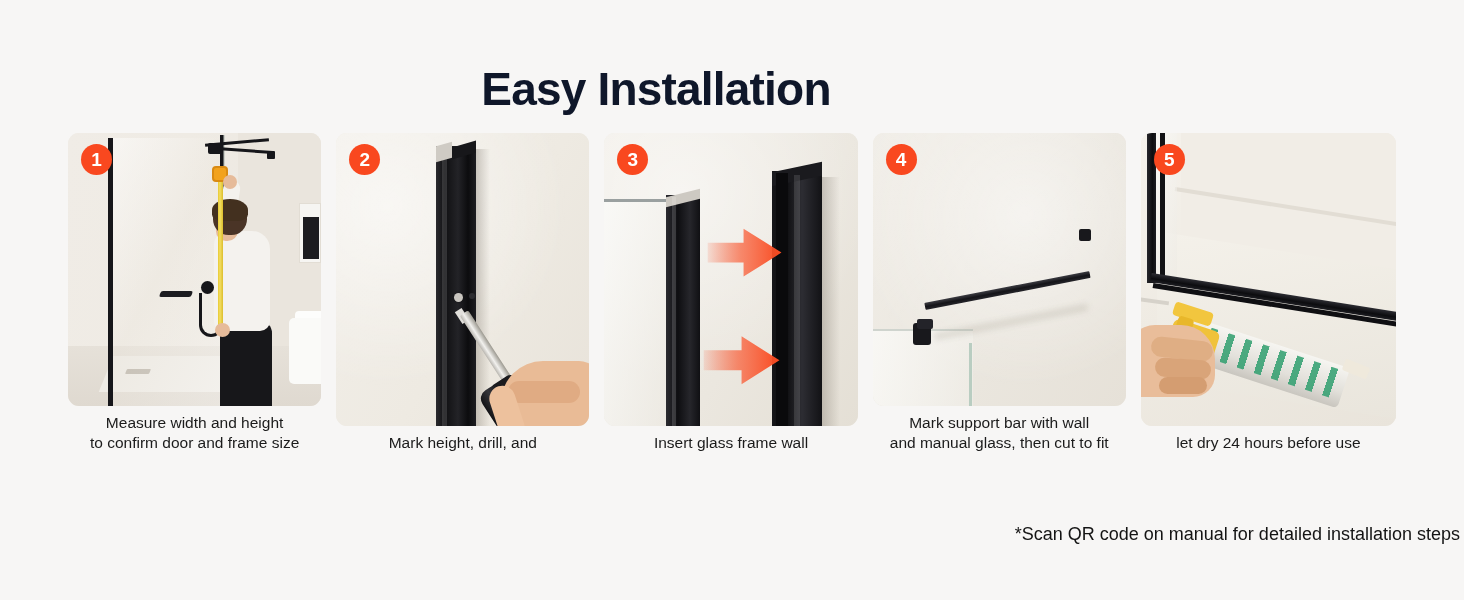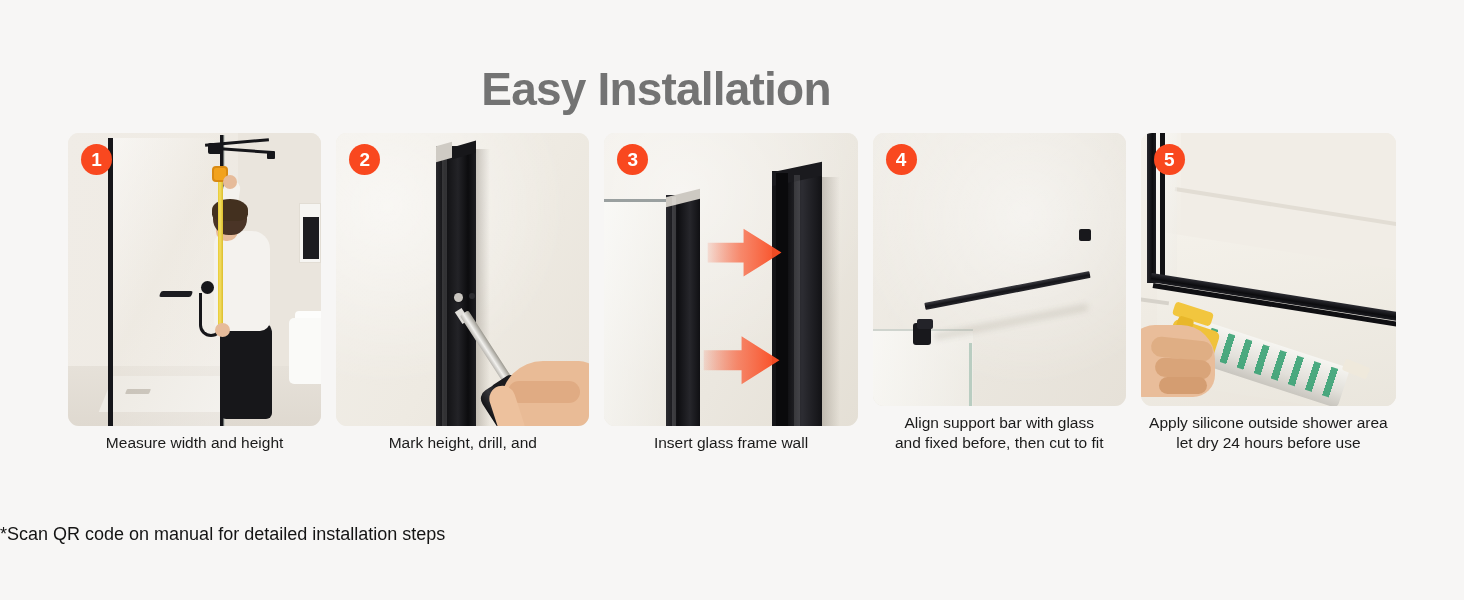--- a/index.html
+++ b/index.html
@@ -8,21 +8,21 @@
     background: #f7f6f5;
     font-family: "Liberation Sans", sans-serif;
     overflow: hidden;
   }
   .page { position: relative; width: 1464px; height: 600px; background: #f7f6f5; }
 
   .title {
     position: absolute; top: 62px; left: 0; width: 1312px;
     text-align: center;
     font-size: 46px; font-weight: bold; letter-spacing: -0.8px;
-    color: #737373;
+    color: #0f172a;
   }
 
   .steps {
     position: absolute; top: 133px; left: 68px;
     width: 1328px; height: 320px;
     display: flex; gap: 15px;
   }
   .step { width: 254px; display: flex; flex-direction: column; }
   .step:last-child { width: 256px; }
 
@@ -42,21 +42,21 @@
   }
 
   .caption {
     margin-top: 7px; text-align: center;
     font-size: 15.5px; color: #1b1b1b; line-height: 20px;
   }
   .caption .l2 { display: block; }
 
   .footnote {
     position: absolute; top: 524px; left: 0; width: 1460px;
-    text-align: left; font-size: 18px; color: #141414;
+    text-align: right; font-size: 18px; color: #141414;
   }
 
   
   .p1-bg { position:absolute; inset:0; background:linear-gradient(100deg,#f0ece6 0%,#efebe4 40%,#ece7e0 100%); }
   .p1-wallR { position:absolute; left:170px; top:0; width:84px; height:268px; background:#eae5dd; }
   .p1-floor { position:absolute; left:0; bottom:0; width:100%; height:60px; background:linear-gradient(180deg,#e6e1d9,#dfd9d0); }
   .p1-tray { position:absolute; left:38px; bottom:14px; width:130px; height:36px; background:#eeebe5; transform:skewX(-22deg); }
   .p1-drain { position:absolute; left:58px; bottom:32px; width:24px; height:5px; background:#b9b2a7; transform:skewX(-22deg); border-radius:1px; }
   .p1-panel { position:absolute; left:40px; top:5px; width:115px; height:292px;
     background:linear-gradient(118deg,rgba(255,255,255,.50),rgba(236,231,222,.30) 45%,rgba(255,255,255,.34));
@@ -210,20 +210,21 @@
         <div class="p1-hair2"></div>
         <div class="p1-tape"></div>
         <div class="p1-tapecase"></div>
         <div class="p1-hand1"></div>
         <div class="p1-hand2"></div>
 
         <div class="badge">1</div>
       </div>
       <div class="caption">
         <span>Measure width and height</span>
+        <span class="l2">to confirm door and frame size</span>
       </div>
     </div>
 
     <div class="step">
       <div class="photo">
         <div class="p2-bg"></div>
         <div class="p2-profShadow"></div>
         <div class="p2-prof"></div>
         <div class="p2-profHi"></div>
         <div class="p2-profTopL"></div>
@@ -283,22 +284,22 @@
         <div class="p4-glassTop"></div>
         <div class="p4-glassEdge"></div>
         <div class="p4-shadow"></div>
         <div class="p4-bar"></div>
         <div class="p4-clampG"></div>
         <div class="p4-clampG2"></div>
         <div class="p4-clampW"></div>
         <div class="badge">4</div>
       </div>
       <div class="caption">
-        <span>Align support bar with glass</span>
-        <span class="l2">and fixed before, then cut to fit</span>
+        <span>Mark support bar with wall</span>
+        <span class="l2">and manual glass, then cut to fit</span>
       </div>
     </div>
 
     <div class="step">
       <div class="photo">
         <div class="p5-bg"></div>
         <div class="p5-wallBack"></div>
         <div class="p5-ledge"></div>
         <div class="p5-tray"></div>
         <div class="p5-glassV"></div>
@@ -314,21 +315,20 @@
         <div class="p5-gunTop"></div>
         <div class="p5-gunTrig"></div>
         <div class="p5-arm"></div>
         <div class="p5-hand"></div>
         <div class="p5-f1"></div>
         <div class="p5-f2"></div>
         <div class="p5-f3"></div>
         <div class="badge">5</div>
       </div>
       <div class="caption">
-        <span>Apply silicone outside shower area</span>
         <span class="l2">let dry 24 hours before use</span>
       </div>
     </div>
 
   </div>
 
   <div class="footnote">*Scan QR code on manual for detailed installation steps</div>
 
 </div>
 

